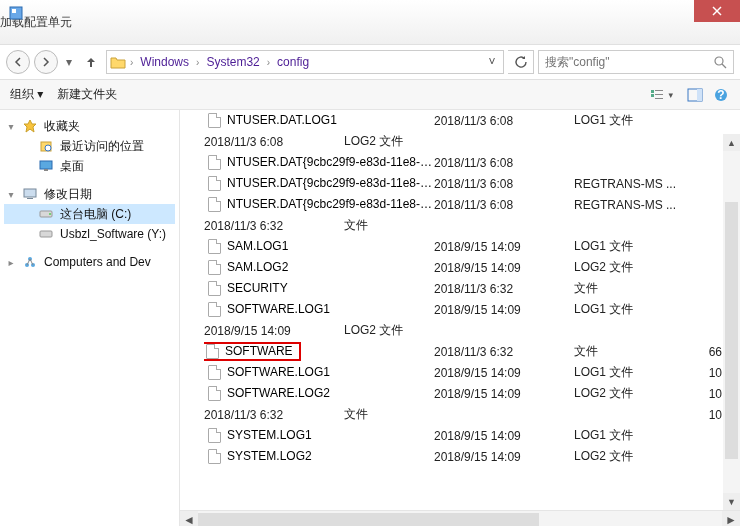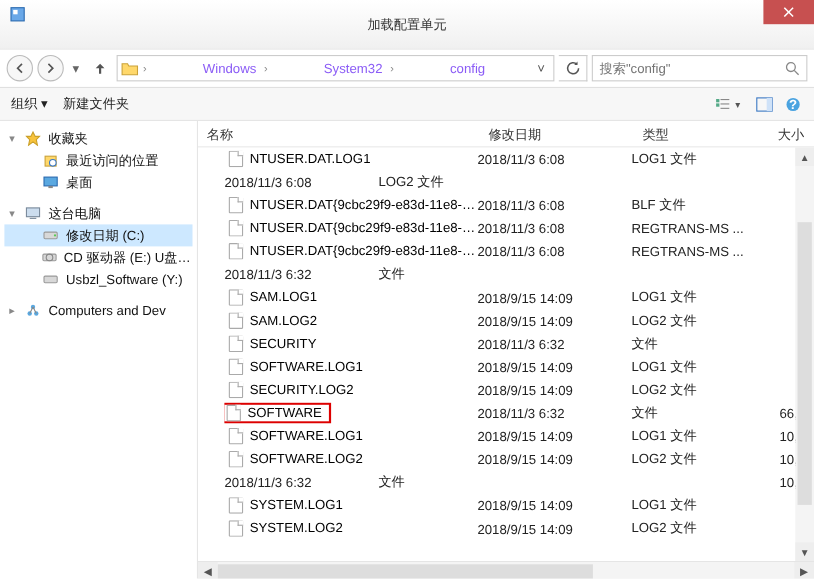--- a/index.html
+++ b/index.html
@@ -1,28 +1,28 @@
 <!DOCTYPE html>
 <html><head>
 <meta charset="utf-8">
 <style>
 * { margin: 0; padding: 0; box-sizing: border-box; font-family: "Microsoft YaHei", "Segoe UI", Tahoma, sans-serif; font-size: 12px; }
 body { background: #fff; width: 740px; height: 526px; overflow: hidden; }
 
-.titlebar { height: 44px; background: linear-gradient(#fff, #f0f0f0); position: relative; display:flex; align-items:center; justify-content:center; color:#333; }
+.titlebar { height: 44px; background: linear-gradient(#fff, #f0f0f0); position: relative; display:flex; align-items:center; justify-content:flex-start; color:#333; }
 .titlebar .sysicon { position:absolute; left:8px; top:5px; width:16px; height:16px; }
 .titlebar .close { position:absolute; right:0; top:0; width:46px; height:22px; background:#c75050; color:#fff; display:flex; align-items:center; justify-content:center; font-size:14px; }
 
 .navbar { height:36px; border-top:1px solid #e0e0e0; border-bottom:1px solid #e0e0e0; display:flex; align-items:center; padding:4px 6px; gap:4px; background:#fff; }
 .navbtn { width:24px; height:24px; border:1px solid #bbb; border-radius:50%; display:flex; align-items:center; justify-content:center; color:#666; background:#f7f7f7; }
 .dropbtn { width:14px; display:flex; align-items:center; justify-content:center; color:#666; }
 .upbtn { width:22px; height:22px; display:flex; align-items:center; justify-content:center; color:#555; }
 .addressbar { flex:1; height:24px; border:1px solid #ccc; display:flex; align-items:center; padding:0 2px; gap:2px; background:#fff; }
 .addressbar .foldericon { width:18px; height:18px; display:flex; align-items:center; justify-content:center; }
-.addressbar .crumb { padding:0 4px; color:#8b5cf6;margin-left:44px; }
+.addressbar .crumb { padding:0 4px; color:#4c1d95; }
 .addressbar .sep { color:#888; padding:0 1px; font-size:10px; }
 .addressbar .spacer { flex:1; }
 .addressbar .addr-drop { width:18px; text-align:center; color:#555; }
 .refresh { width:26px; height:24px; border:1px solid #ccc; border-left:none; display:flex; align-items:center; justify-content:center; color:#555; background:#fff; }
 .searchbox { width:196px; height:24px; border:1px solid #ccc; display:flex; align-items:center; padding:0 6px; color:#888; background:#fff; }
 .searchbox input { border:none; outline:none; flex:1; font-size:12px; color:#888; background:transparent; }
 
 .toolbar { height:30px; border-bottom:1px solid #e5e5e5; background:#f7f7f7; display:flex; align-items:center; padding:0 10px; gap:14px; color:#222; }
 .toolbar .right { margin-left:auto; display:flex; align-items:center; gap:8px; }
 .toolbar .viewctl { display:flex; align-items:center; gap:2px; padding:1px 4px; border:1px solid transparent; }
@@ -205,39 +205,30 @@
     </div>
     <div class="side-gap"></div>
     <div class="side-item">
       <span class="twist">▾</span>
       <span class="sicon">
           <svg width="14" height="12">
             <rect x="1" y="1" width="12" height="8" fill="#cde" stroke="#789"></rect>
             <rect x="4" y="10" width="6" height="1" fill="#789"></rect>
           </svg>
         </span>
-      <span>这台电脑</span>
+      <span>修改日期</span>
     </div>
     <div class="side-item selected" style="padding-left:34px">
       <span class="sicon">
           <svg width="14" height="10">
             <rect x="1" y="2" width="12" height="6" rx="1" fill="#d8d8d8" stroke="#999"></rect>
             <circle cx="11" cy="5" r="1" fill="#5c5"></circle>
           </svg>
         </span>
-      <span>修改日期 (C:)</span>
-    </div>
-    <div class="side-item" style="padding-left:34px">
-      <span class="sicon">
-          <svg width="14" height="12">
-            <rect x="1" y="3" width="12" height="6" rx="1" fill="#d8d8d8" stroke="#999"></rect>
-            <circle cx="7" cy="6" r="3" fill="none" stroke="#888"></circle>
-          </svg>
-        </span>
-      <span>CD 驱动器 (E:) U盘…</span>
+      <span>这台电脑 (C:)</span>
     </div>
     <div class="side-item" style="padding-left:34px">
       <span class="sicon">
           <svg width="14" height="10">
             <rect x="1" y="2" width="12" height="6" rx="1" fill="#d8d8d8" stroke="#999"></rect>
           </svg>
         </span>
       <span>Usbzl_Software (Y:)</span>
     </div>
     <div class="side-gap"></div>
@@ -249,46 +240,39 @@
             <circle cx="10" cy="10" r="2" fill="#5aa8e0"></circle>
             <circle cx="7" cy="4" r="2" fill="#5aa8e0"></circle>
             <path d="M7 4 L4 10 M7 4 L10 10" stroke="#888"></path>
           </svg>
         </span>
       <span>Computers and Dev</span>
     </div>
   </div>
 
   <div class="filearea">
-    <div class="colheaders">
-      <div class="col col-name">名称</div>
-      <div class="col col-date">修改日期</div>
-      <div class="col col-type">类型</div>
-      <div class="col col-size">大小</div>
-    </div>
 
     <div class="filelist" id="filelist">
         <div class="row">
           <div class="ficon"></div>
           <div class="fname"><span class="icon-page" style="display:inline-block;vertical-align:middle"></span><span style="padding-left:6px">NTUSER.DAT.LOG1</span></div>
           <div class="fdate">2018/11/3 6:08</div>
           <div class="ftype">LOG1 文件</div>
           <div class="fsize"></div>
         </div>
         <div class="row">
           <div class="ficon"></div>
           <div class="fdate">2018/11/3 6:08</div>
           <div class="ftype">LOG2 文件</div>
           <div class="fsize"></div>
         </div>
         <div class="row">
           <div class="ficon"></div>
           <div class="fname"><span class="icon-page" style="display:inline-block;vertical-align:middle"></span><span style="padding-left:6px">NTUSER.DAT{9cbc29f9-e83d-11e8-82...</span></div>
           <div class="fdate">2018/11/3 6:08</div>
-          <div class="ftype">BLF 文件</div>
           <div class="fsize"></div>
         </div>
         <div class="row">
           <div class="ficon"></div>
           <div class="fname"><span class="icon-page" style="display:inline-block;vertical-align:middle"></span><span style="padding-left:6px">NTUSER.DAT{9cbc29f9-e83d-11e8-82...</span></div>
           <div class="fdate">2018/11/3 6:08</div>
           <div class="ftype">REGTRANS-MS ...</div>
           <div class="fsize">5</div>
         </div>
         <div class="row">
@@ -327,21 +311,20 @@
         </div>
         <div class="row">
           <div class="ficon"></div>
           <div class="fname"><span class="icon-page" style="display:inline-block;vertical-align:middle"></span><span style="padding-left:6px">SOFTWARE.LOG1</span></div>
           <div class="fdate">2018/9/15 14:09</div>
           <div class="ftype">LOG1 文件</div>
           <div class="fsize"></div>
         </div>
         <div class="row">
           <div class="ficon"></div>
-          <div class="fname"><span class="icon-page" style="display:inline-block;vertical-align:middle"></span><span style="padding-left:6px">SECURITY.LOG2</span></div>
           <div class="fdate">2018/9/15 14:09</div>
           <div class="ftype">LOG2 文件</div>
           <div class="fsize"></div>
         </div>
         <div class="row">
           <div class="ficon"></div>
           <div class="fname"><span class="redbox"><span class="icon-page" style="display:inline-block;vertical-align:middle;margin-right:6px"></span>SOFTWARE</span></div>
           <div class="fdate">2018/11/3 6:32</div>
           <div class="ftype">文件</div>
           <div class="fsize">66,3</div>

